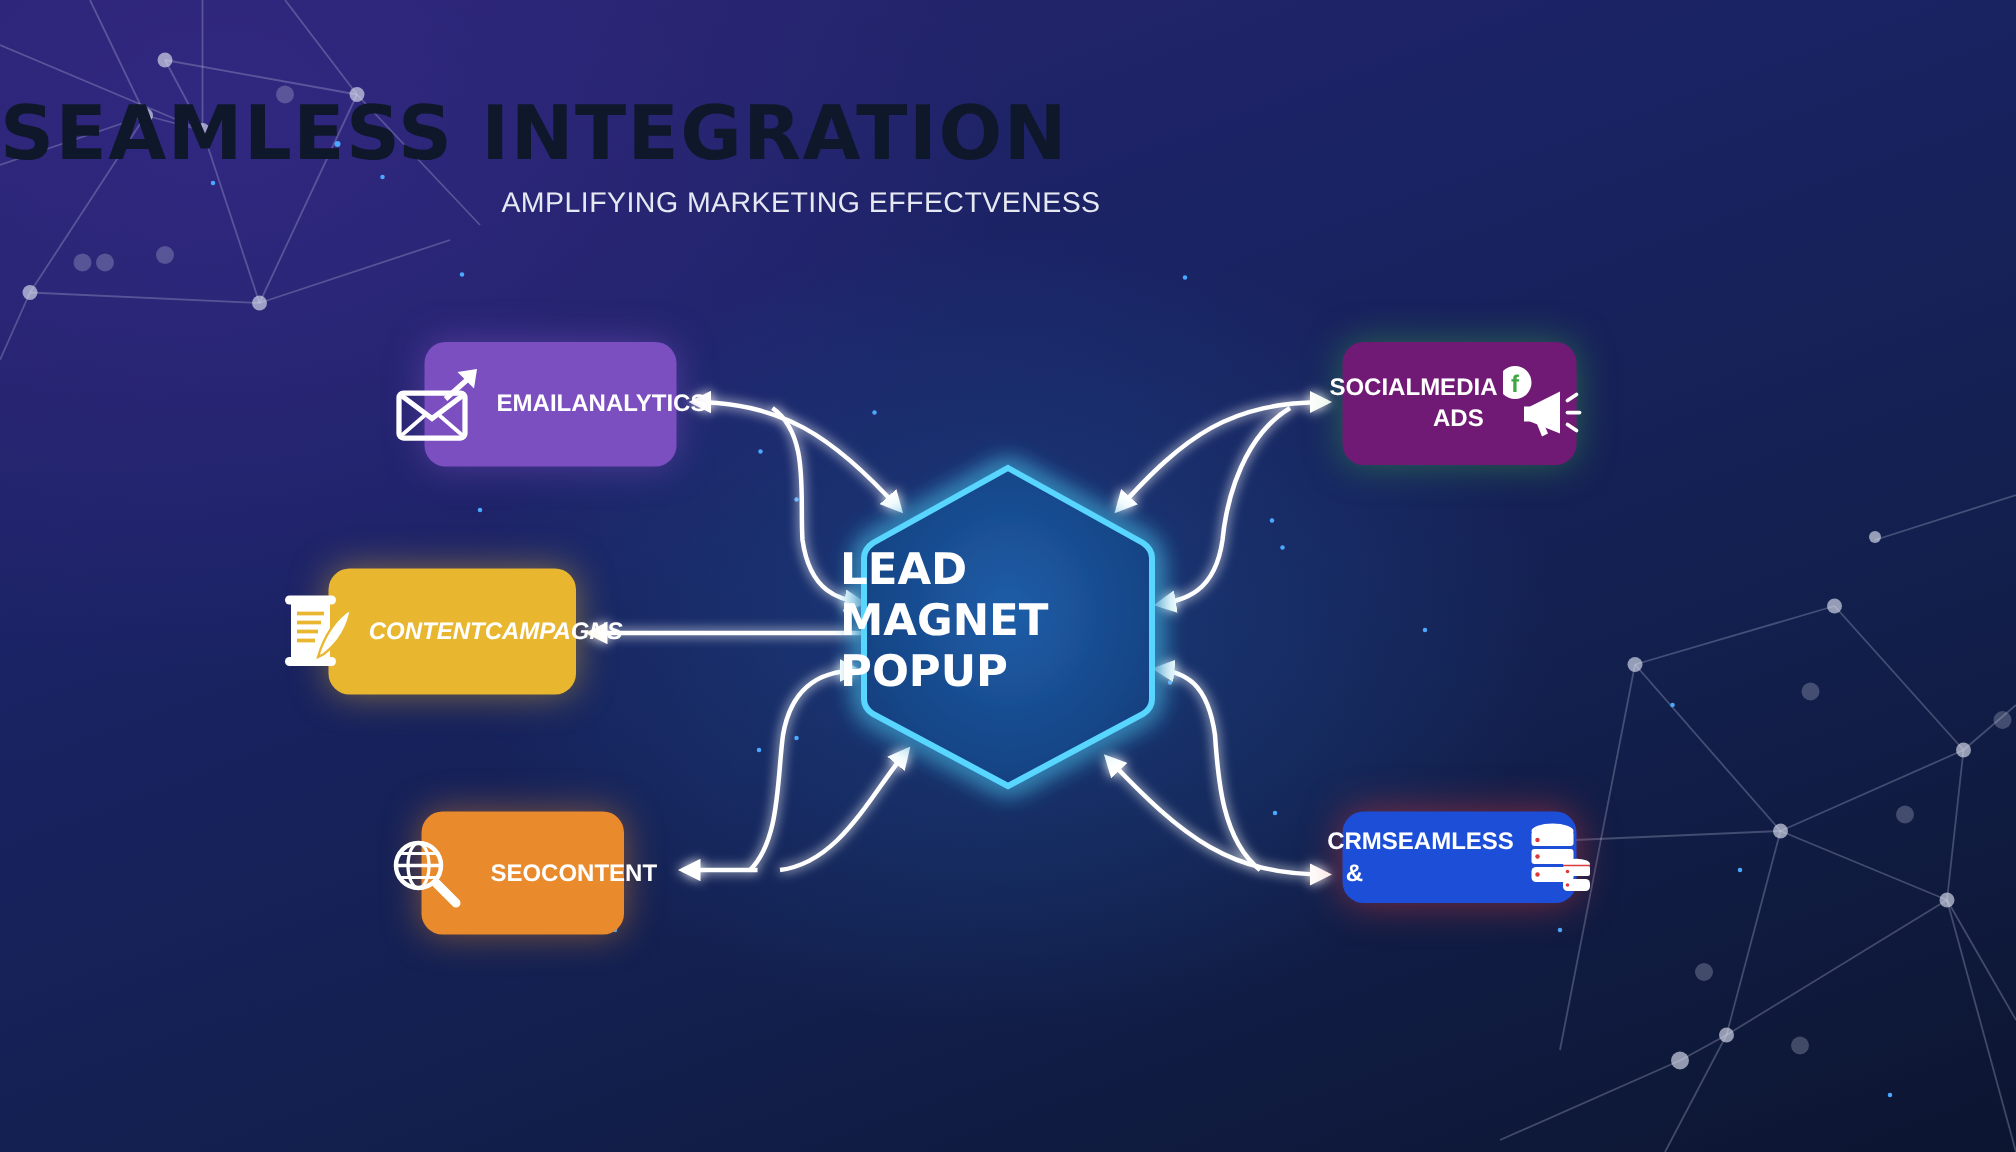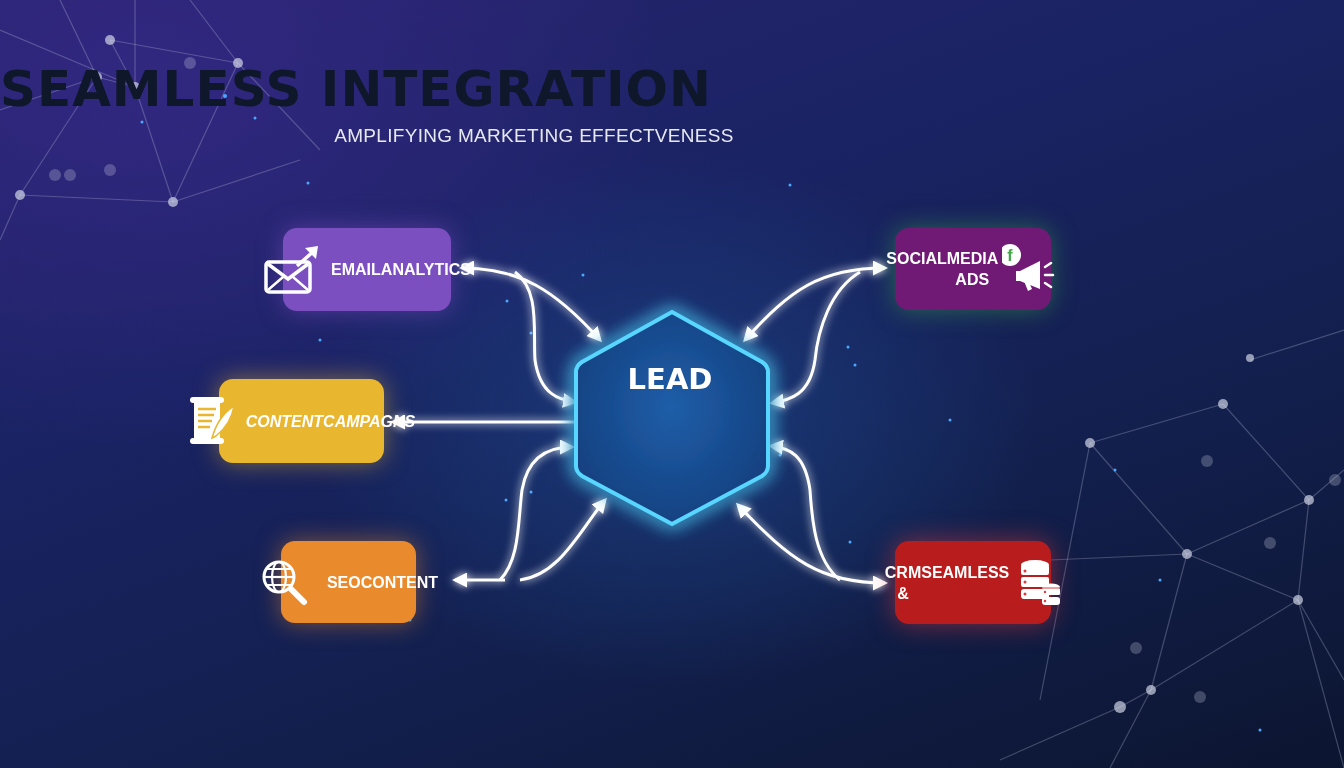--- a/index.html
+++ b/index.html
@@ -25,21 +25,21 @@
     .diagram { position:absolute; left:0; top:0; width:1344px; height:768px; }
     .card {
       position:absolute; border-radius:14px; display:flex; align-items:center;
       justify-content:center; gap:10px; color:#fff; font-weight:bold;
       font-size:16px; line-height:21px; text-align:center;
       box-shadow: 0 0 22px rgba(0,0,0,0.35);
     }
     .card .lbl { display:flex; flex-direction:row; }
     .card svg { flex:none; }
     .hub-text {
-      position:absolute; left:574px; top:362px; width:192px; text-align:center;
+      position:absolute; left:560px; top:362px; width:192px; text-align:left;
       font-size:29px; font-weight:bold; line-height:34px; color:#fff;
       font-family:"DejaVu Sans", sans-serif;
     }
   </style>
 </head>
 <body>
 
 <svg class="bg-net" viewBox="0 0 1344 768">
   <g stroke="rgba(200,205,230,0.28)" stroke-width="1.2" fill="none">
     <line x1="110" y1="40" x2="135" y2="87"></line>
@@ -172,20 +172,22 @@
 
     <path d="M885,583 C820,583 790,560 738,505" marker-start="url(#ah)" marker-end="url(#ah)"></path>
     <path d="M840,580 C815,560 812,520 810,490 C805,455 790,448 771,446" marker-end="url(#ah)"></path>
   </g>
 
   <path d="M672,312 L762,362 Q768,366 768,372 L768,466 Q768,472 762,476 L672,524 L582,476 Q576,472 576,466 L576,372 Q576,366 582,362 Z" fill="url(#hubFill)" stroke="#58d6ff" stroke-width="4" filter="url(#glowStrong)"></path>
 </svg>
 
 <div class="hub-text">
   <div>LEAD</div>
+  <div>MAGNET</div>
+  <div>POPUP</div>
 </div>
 
 <div class="card" style="left:283px; top:228px; width:168px; height:83px; background:#7b4fc0; box-shadow:0 0 24px rgba(123,79,192,0.55);">
   <svg width="58" height="52" viewBox="0 0 58 52">
     <rect x="3" y="18" width="44" height="30" rx="3" fill="none" stroke="#fff" stroke-width="3.5"></rect>
     <path d="M5,20 L25,35 L45,20" fill="none" stroke="#fff" stroke-width="3.5"></path>
     <path d="M5,46 L20,33 M45,46 L30,33" stroke="#fff" stroke-width="2.5"></path>
     <path d="M34,22 L52,6" stroke="#fff" stroke-width="3.5"></path>
     <path d="M42,4 L55,2 L53,15 Z" fill="#fff"></path>
   </svg>
@@ -241,21 +243,21 @@
     <rect x="14" y="30" width="6" height="10" fill="#fff"></rect>
     <path d="M22,40 L26,50 L30,48 L27,41 Z" fill="#fff"></path>
     <g stroke="#fff" stroke-width="2.5" stroke-linecap="round">
       <line x1="43" y1="26" x2="49" y2="22"></line>
         <line x1="43" y1="34" x2="51" y2="34"></line>
         <line x1="43" y1="42" x2="49" y2="46"></line>
     </g>
   </svg>
 </div>
 
-<div class="card" style="left:895px; top:541px; width:156px; height:83px; background:#b91c1c; box-shadow:0 0 26px rgba(220,58,61,0.55); gap:10px;">
+<div class="card" style="left:895px; top:541px; width:156px; height:61px; background:#1d4ed8; box-shadow:0 0 26px rgba(220,58,61,0.55); gap:10px;">
   <div class="lbl">
     <span>CRM &amp;</span>
     <span>SEAMLESS</span>
   </div>
   <svg width="42" height="52" viewBox="0 0 42 52">
     <g fill="#fff">
       <ellipse cx="16" cy="8" rx="14" ry="5"></ellipse>
       <rect x="2" y="8" width="28" height="10" rx="2"></rect>
       <rect x="2" y="20" width="28" height="10" rx="2"></rect>
       <rect x="2" y="32" width="28" height="10" rx="3"></rect>

